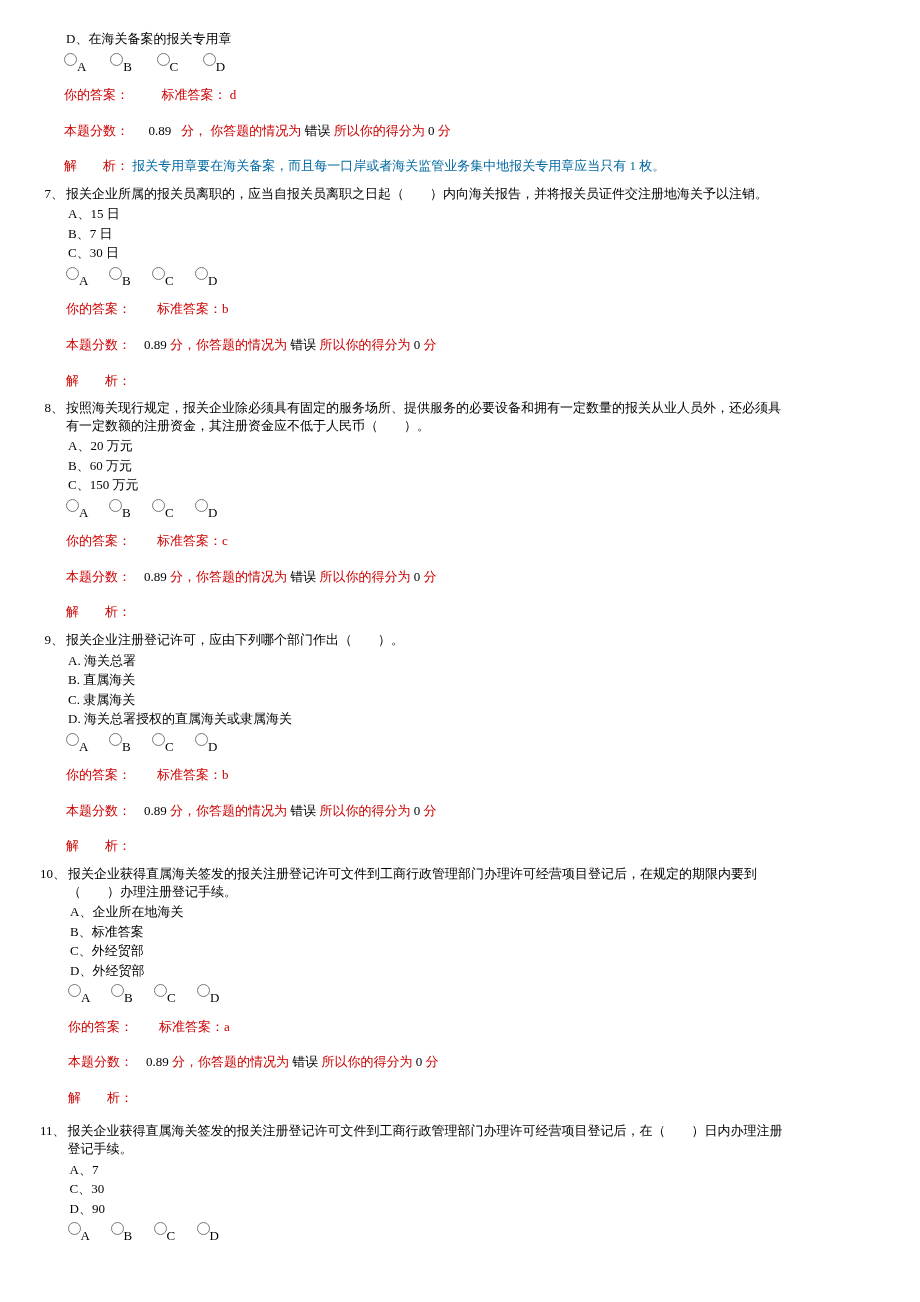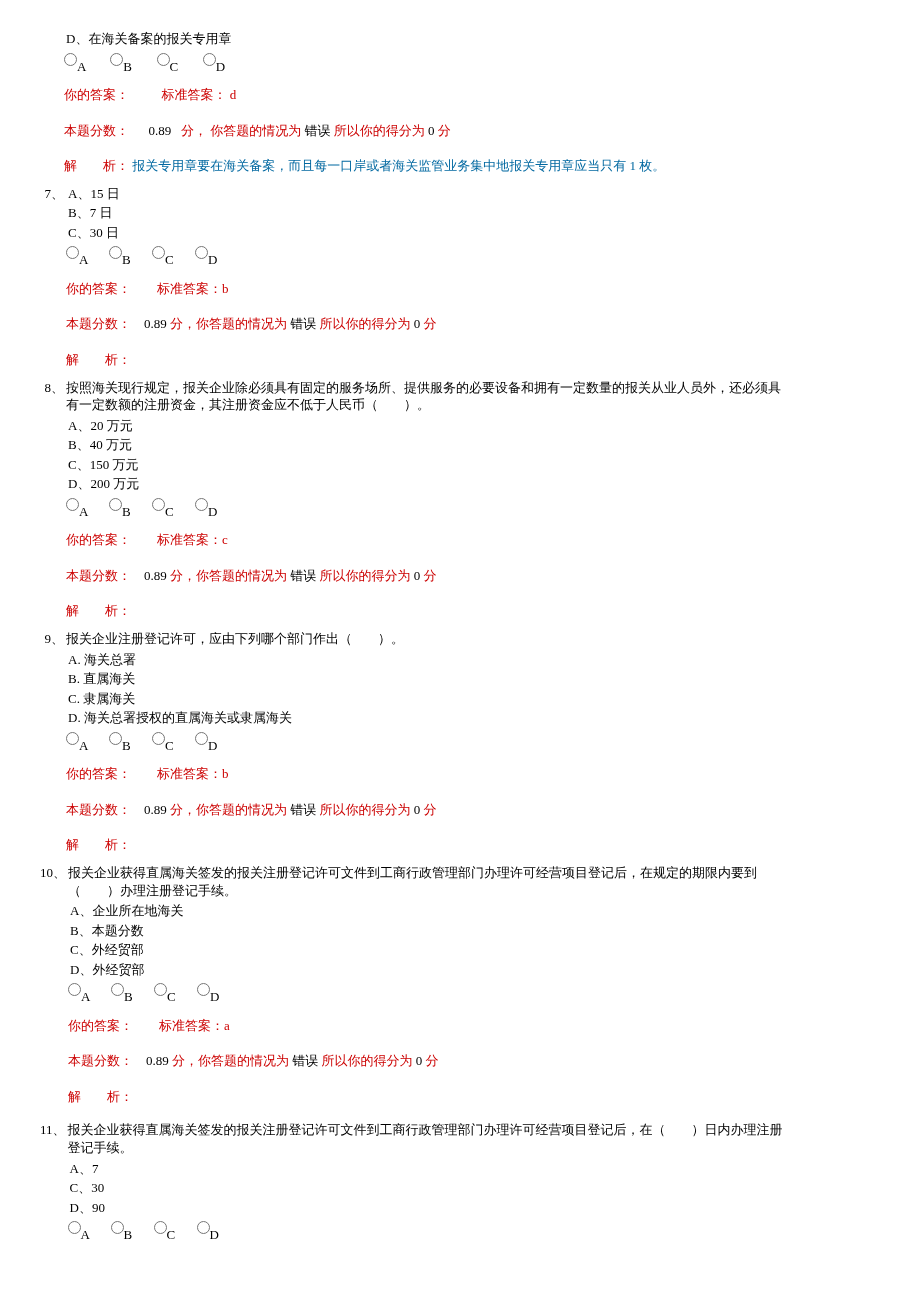--- a/index.html
+++ b/index.html
@@ -53,39 +53,39 @@
     <span class="red g">解　　析：</span>
     <span class="green g">报关专用章要在海关备案，而且每一口岸或者海关监管业务集中地报关专用章应当只有 1 枚。</span>
   </div>
 </div>
 
 <div id="questions">
       <div class="q">
         <div style="display: table;">
           <div class="q-num">7、</div>
           <div class="q-body">
+            <div class="stem">报关企业所属的报关员离职的，应当自报关员离职之日起（　　）内向海关报告，并将报关员证件交注册地海关予以注销。</div>
             <div class="opt">A、15 日</div>
             <div class="opt">B、7 日</div>
             <div class="opt">C、30 日</div>
             <div class="radio-row"><input type="radio" name="q0" style=""><span class="lbl">A</span><input type="radio" name="q0" style=""><span class="lbl">B</span><input type="radio" name="q0" style=""><span class="lbl">C</span><input type="radio" name="q0" style=""><span class="lbl">D</span></div>
             <div class="ans"><span class="red g">你的答案：</span><span class="red g">　　</span><span class="red g">标准答案：</span><span class="red g">b</span></div>
             <div class="ans"><span class="red g">本题分数：</span><span class="g">　</span><span class="g">0.89</span><span class="red g">&nbsp;</span><span class="red g">分，</span><span class="red g">你答题的情况为 </span><span class="g">错误</span><span class="red g"> 所以你的得分为 </span><span class="g">0</span><span class="red g"> 分</span></div>
             <div class="ans"><span class="red g">解　　析：</span><span class="green g"></span></div>
           </div>
         </div>
       </div>
       <div class="q">
         <div style="display: table;">
           <div class="q-num">8、</div>
           <div class="q-body">
             <div class="stem">按照海关现行规定，报关企业除必须具有固定的服务场所、提供服务的必要设备和拥有一定数量的报关从业人员外，还必须具有一定数额的注册资金，其注册资金应不低于人民币（　　）。</div>
             <div class="opt">A、20 万元</div>
-            <div class="opt">B、40 万元</div>
+            <div class="opt">B、60 万元</div>
             <div class="opt">C、150 万元</div>
-            <div class="opt">D、200 万元</div>
             <div class="radio-row"><input type="radio" name="q1" style=""><span class="lbl">A</span><input type="radio" name="q1" style=""><span class="lbl">B</span><input type="radio" name="q1" style=""><span class="lbl">C</span><input type="radio" name="q1" style=""><span class="lbl">D</span></div>
             <div class="ans"><span class="red g">你的答案：</span><span class="red g">　　</span><span class="red g">标准答案：</span><span class="red g">c</span></div>
             <div class="ans"><span class="red g">本题分数：</span><span class="g">　</span><span class="g">0.89</span><span class="red g">&nbsp;</span><span class="red g">分，</span><span class="red g">你答题的情况为 </span><span class="g">错误</span><span class="red g"> 所以你的得分为 </span><span class="g">0</span><span class="red g"> 分</span></div>
             <div class="ans"><span class="red g">解　　析：</span><span class="green g"></span></div>
           </div>
         </div>
       </div>
       <div class="q">
         <div style="display: table;">
           <div class="q-num">9、</div>
@@ -101,21 +101,21 @@
             <div class="ans"><span class="red g">解　　析：</span><span class="green g"></span></div>
           </div>
         </div>
       </div>
       <div class="q">
         <div style="display: table;">
           <div class="q-num">10、</div>
           <div class="q-body">
             <div class="stem">报关企业获得直属海关签发的报关注册登记许可文件到工商行政管理部门办理许可经营项目登记后，在规定的期限内要到（　　）办理注册登记手续。</div>
             <div class="opt">A、企业所在地海关</div>
-            <div class="opt">B、本题分数</div>
+            <div class="opt">B、标准答案</div>
             <div class="opt">C、外经贸部</div>
             <div class="opt">D、外经贸部</div>
             <div class="radio-row"><input type="radio" name="q3" style=""><span class="lbl">A</span><input type="radio" name="q3" style=""><span class="lbl">B</span><input type="radio" name="q3" style=""><span class="lbl">C</span><input type="radio" name="q3" style=""><span class="lbl">D</span></div>
             <div class="ans"><span class="red g">你的答案：</span><span class="red g">　　</span><span class="red g">标准答案：</span><span class="red g">a</span></div>
             <div class="ans"><span class="red g">本题分数：</span><span class="g">　</span><span class="g">0.89</span><span class="red g">&nbsp;</span><span class="red g">分，</span><span class="red g">你答题的情况为 </span><span class="g">错误</span><span class="red g"> 所以你的得分为 </span><span class="g">0</span><span class="red g"> 分</span></div>
             <div class="ans"><span class="red g">解　　析：</span><span class="green g"></span></div>
           </div>
         </div>
       </div>
       <div class="q">

